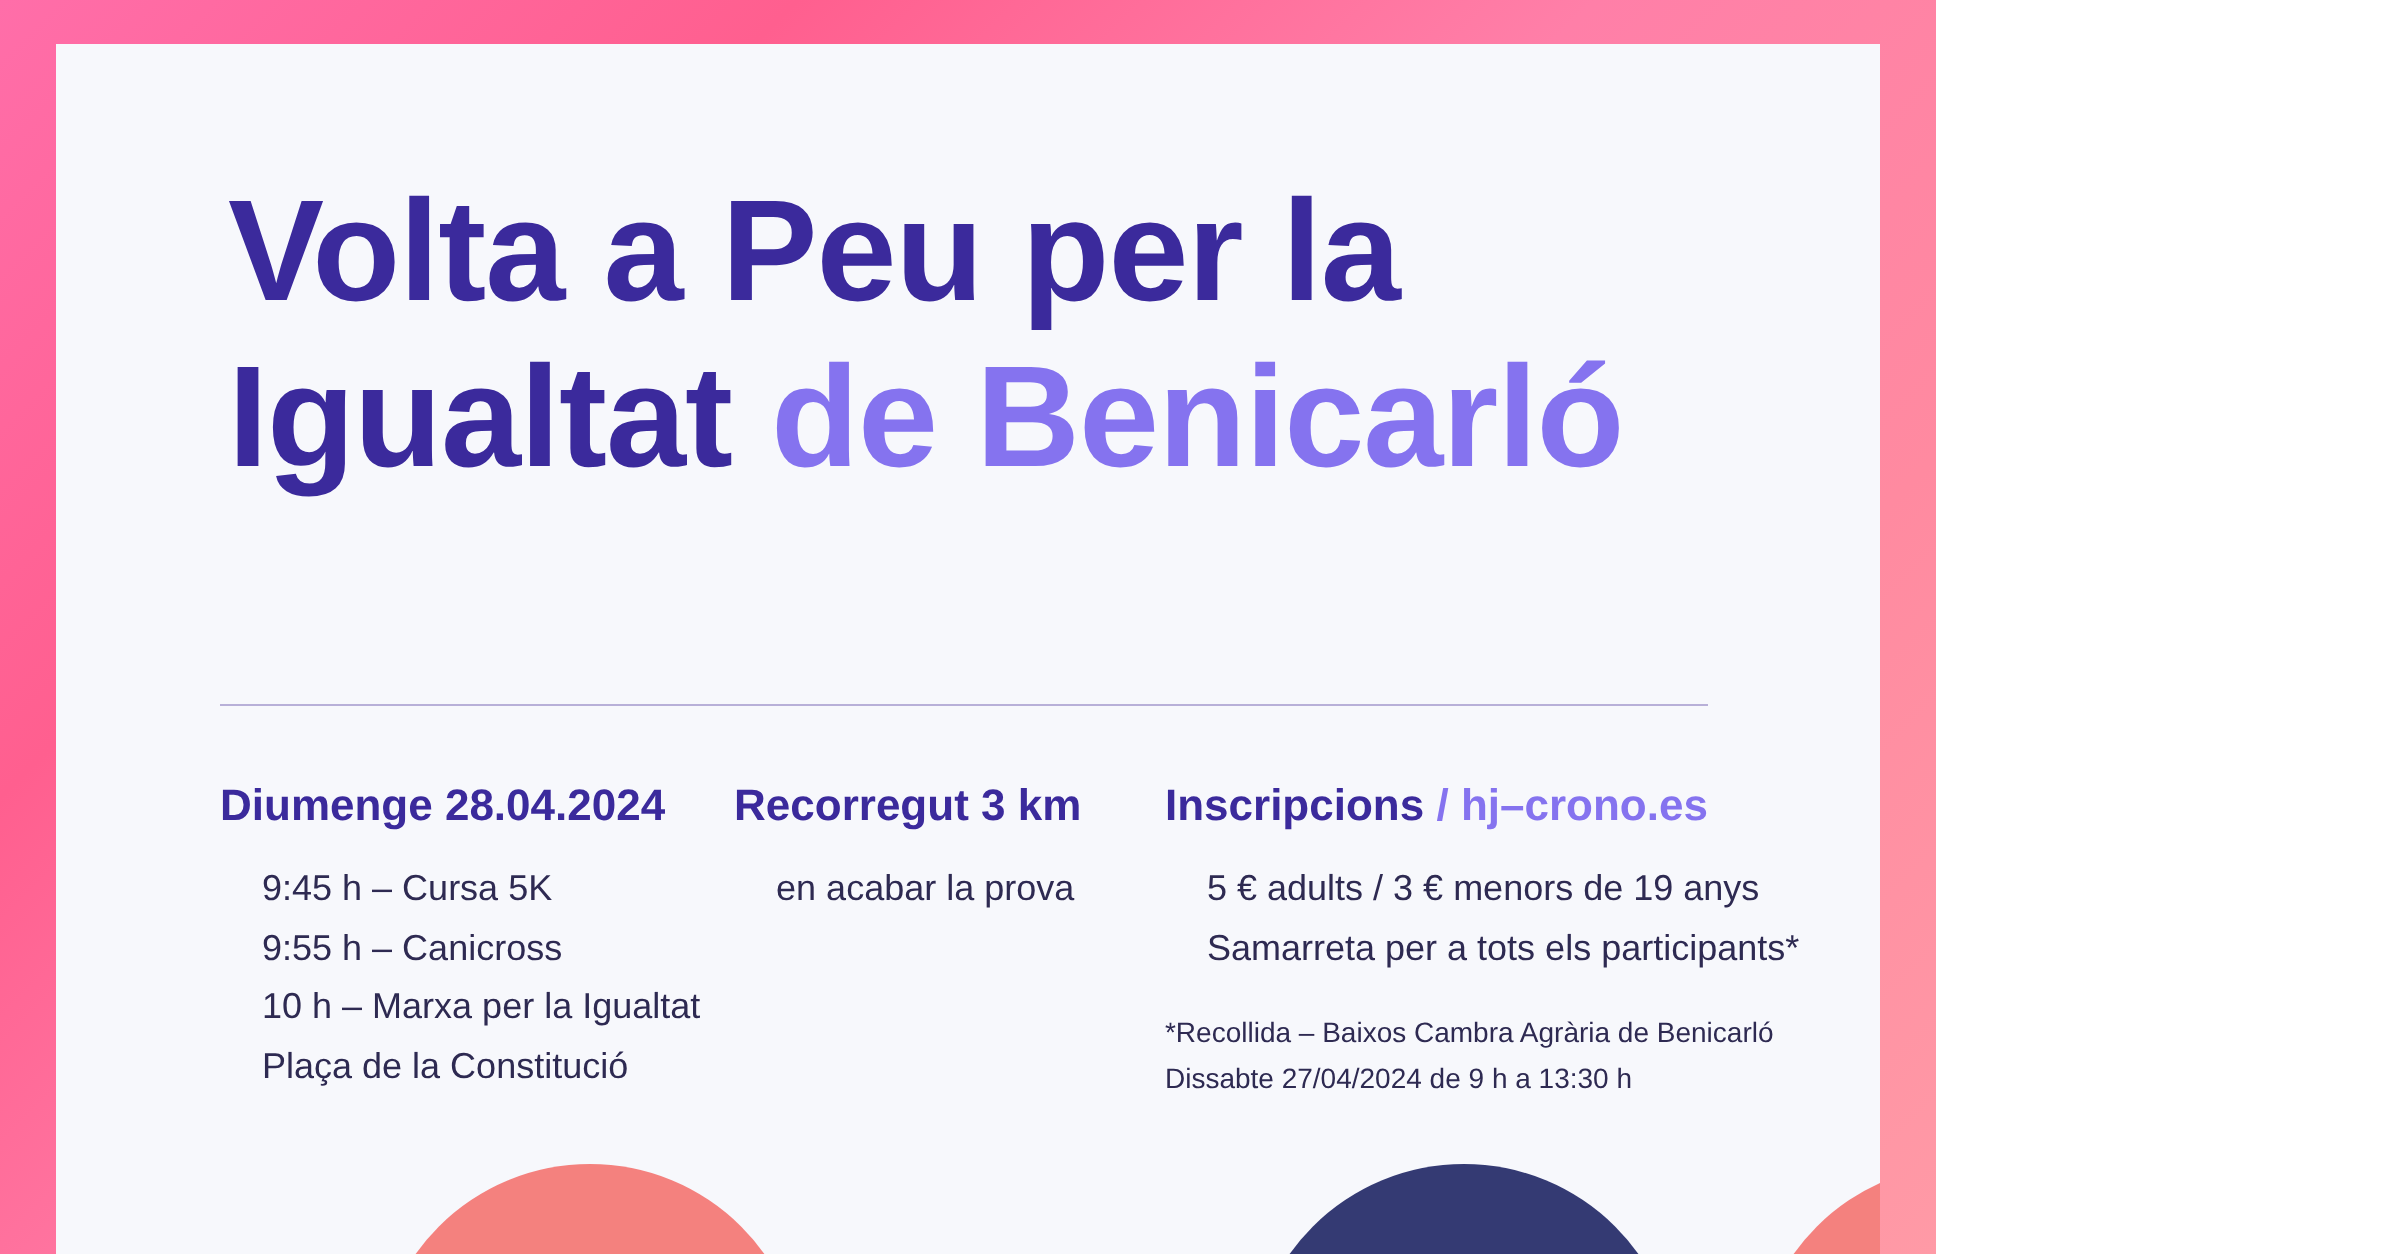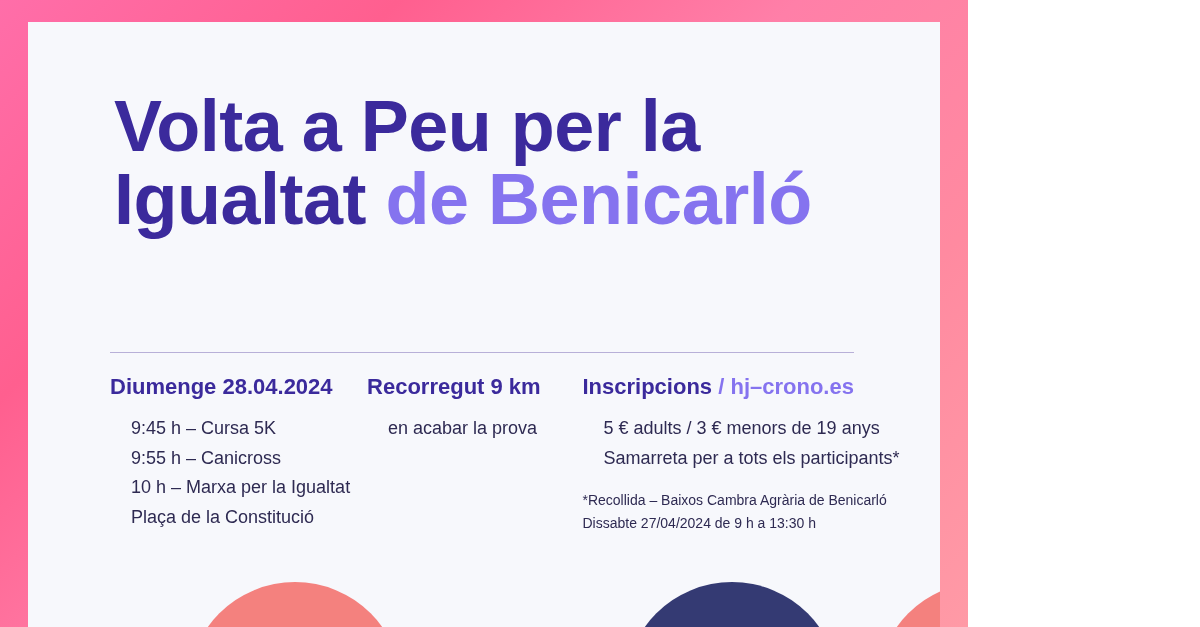--- a/index.html
+++ b/index.html
@@ -42,42 +42,42 @@
   }
   .title-line1 {
     font-size: 72px;
     line-height: 1.02;
     font-weight: bold;
     color: #3b2a9c;
     letter-spacing: -0.5px;
     white-space: nowrap;
   }
   .title-line2 {
-    margin-top: 0;
+    margin-top: 10px;
     font-size: 72px;
     line-height: 1.02;
     font-weight: bold;
     letter-spacing: -0.5px;
     white-space: nowrap;
   }
   .t-dark { color: #3b2a9c; }
   .t-light { color: #8573ef; }
 
   
   .columns {
     position: absolute;
     left: 82px;
     top: 330px;
     right: 40px;
     display: flex;
     gap: 0;
   }
   .col {
     position: relative;
-    padding-top: 22px;
+    padding-top: 38px;
   }
   .col::before {
     content: "";
     position: absolute;
     top: 0;
     left: 0;
     width: 272px;
     height: 1px;
     background: #b8b0d8;
   }
@@ -155,21 +155,21 @@
 
       <div class="col col-1">
         <div class="col-head">Diumenge 28.04.2024</div>
         <div class="col-line">9:45 h – Cursa 5K</div>
         <div class="col-line">9:55 h – Canicross</div>
         <div class="col-line">10 h – Marxa per la Igualtat</div>
         <div class="col-line">Plaça de la Constitució</div>
       </div>
 
       <div class="col col-2">
-        <div class="col-head">Recorregut 9 km</div>
+        <div class="col-head">Recorregut 3 km</div>
         <div class="col-line">en acabar la prova</div>
       </div>
 
       <div class="col col-3">
         <div class="col-head">
           <span>Inscripcions</span>
           <span class="light">/</span>
           <span class="light">hj–crono.es</span>
         </div>
         <div class="col-line">5 € adults / 3 € menors de 19 anys</div>

